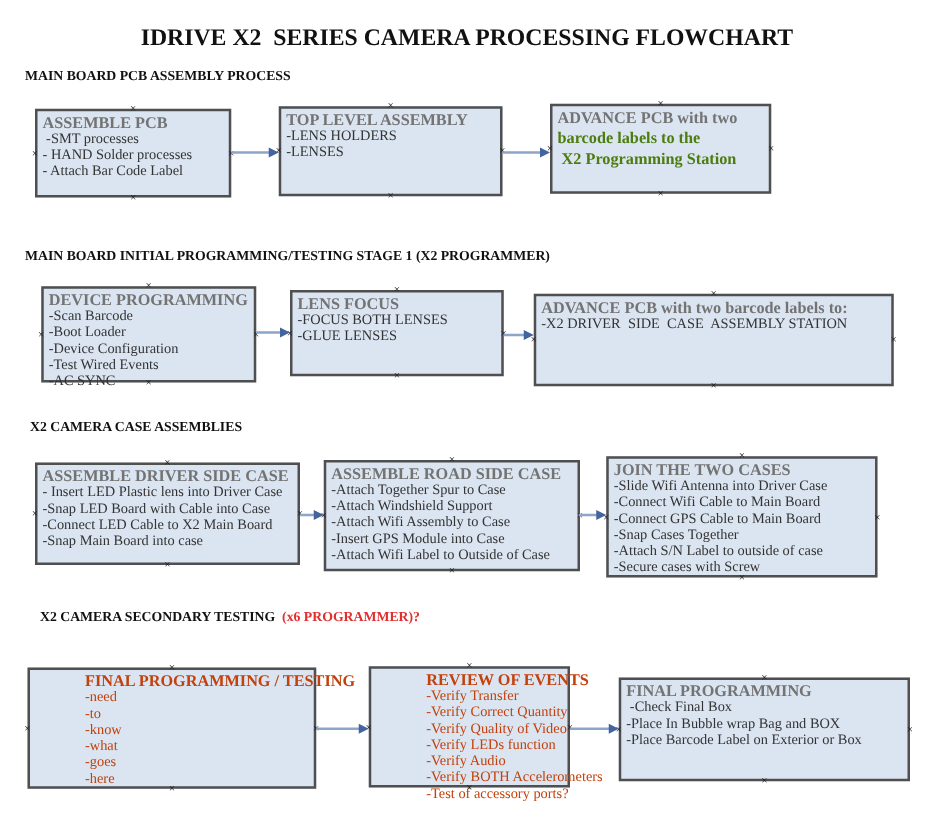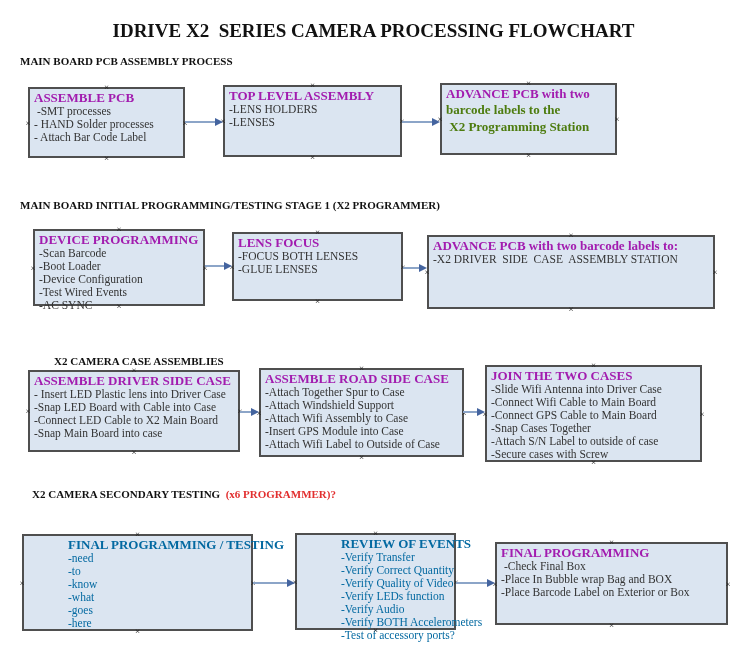--- a/index.html
+++ b/index.html
@@ -9,31 +9,31 @@
   }
   .page-title {
     position:absolute; left:0; top:20px; width:747px; text-align:center;
     font-size:19px; font-weight:bold; color:#111; white-space:pre;
   }
   .sec-heading {
     position:absolute; margin:0; font-size:11px; font-weight:bold; color:#111; white-space:pre;
   }
   #h1 { left:20px; top:55px; }
   #h2 { left:20px; top:199px; }
-  #h3 { left:24px; top:355px;margin-left:30px; }
+  #h3 { left:24px; top:336px; }
   #h4 { left:32px; top:488px; }
   .red-text { color:#e22e2e; }
 
   .fbox {
     position:absolute; background:#dbe5f1; border:2px solid #4f4f4f;
     box-sizing:border-box; padding:1px 4px 0 4px;
   }
-  .fbox-title { font-size:13px; font-weight:bold; color:#a21caf; line-height:15px; white-space:pre; }
+  .fbox-title { font-size:13px; font-weight:bold; color:#737373; line-height:15px; white-space:pre; }
   .fbox-items .item { font-size:11.5px; color:#333; line-height:13px; white-space:pre; }
-  .red-box .fbox-title, .red-box .fbox-items .item { color:#0369a1;padding-left:40px; }
+  .red-box .fbox-title, .red-box .fbox-items .item { color:#c2410c;padding-left:40px; }
   .bold-items .fbox-items .item { font-weight:bold; color:#4d7c0f; font-size:13px; line-height:17px; }
 
   
   #r1a { left:28px;  top:87px;  width:157px; height:71px; }
   #r1b { left:223px; top:85px;  width:179px; height:72px; }
   #r1c { left:440px; top:83px;  width:177px; height:72px; }
   #r2a { left:33px;  top:229px; width:172px; height:77px; }
   #r2b { left:232px; top:232px; width:171px; height:69px; }
   #r2c { left:427px; top:235px; width:288px; height:74px; }
   #r3a { left:28px;  top:370px; width:212px; height:82px; }

